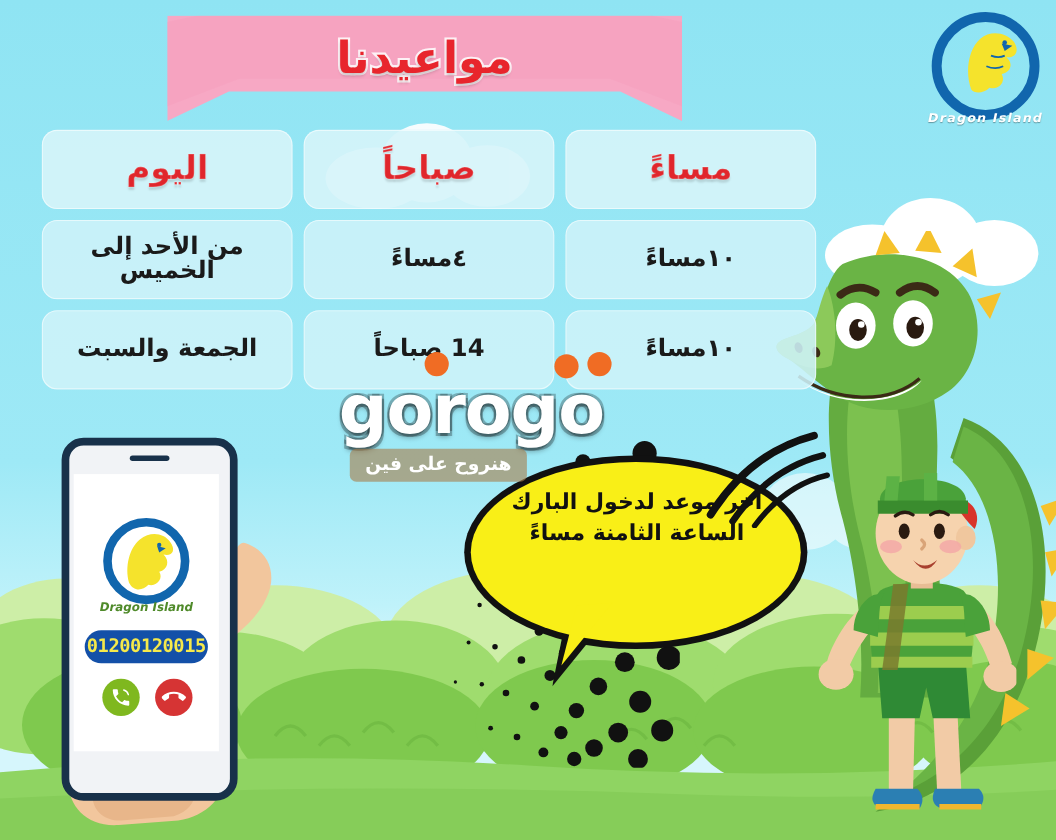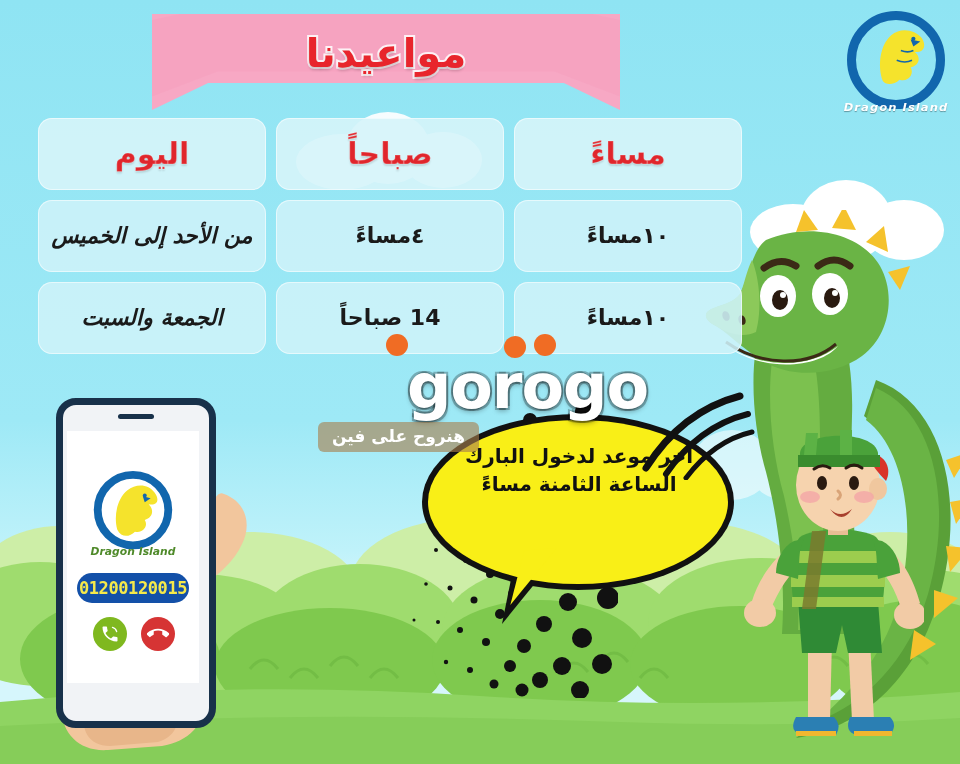--- a/index.html
+++ b/index.html
@@ -91,21 +91,21 @@
     font-size:30px;
     font-weight:bold;
     text-shadow:0 2px 2px rgba(0,0,0,.13);
     -webkit-text-stroke:1px rgba(255,255,255,.25);
   }
   .row-body .cell .txt {
     color:#1a1a1a;
     font-size:22px;
     font-weight:bold;
   }
-  .cell.daycol .txt { font-size:22px;font-style:italic; }
+  .cell.daycol .txt { font-size:22px; }
   .cell .txt { line-height:1; padding:0 6px; }
 
   
   #logo-top {
     position:absolute; right:8px; top:4px; width:112px; height:112px;
   }
   .logo-wrap { position:relative; width:100%; height:100%; }
   .logo-ring {
     position:absolute; inset:6%;
     border-radius:50%;
@@ -188,21 +188,21 @@
   .bubble-txt {
     position:absolute; left:20px; top:44px; width:290px;
     text-align:center;
     color:#111; font-size:20px; font-weight:bold; line-height:1.42;
   }
 
   
   #halftone { position:absolute; left:318px; top:398px; width:300px; height:300px; }
 
   
-  #watermark { position:absolute; left:308px; top:350px; width:340px; height:110px;text-align:right; }
+  #watermark { position:absolute; left:308px; top:336px; width:340px; height:110px; }
   .wm-text {
     position:absolute; left:0; top:0; width:340px;
     font-family:"DejaVu Sans","Liberation Sans",sans-serif;
     font-size:62px; font-weight:bold; letter-spacing:-1px;
     color:#fff;
     direction:ltr;
     text-shadow:
       -2px -2px 0 rgba(0,0,0,.25), 2px -2px 0 rgba(0,0,0,.25),
       -2px  2px 0 rgba(0,0,0,.25), 2px  2px 0 rgba(0,0,0,.25),
        0 3px 5px rgba(0,0,0,.28);

